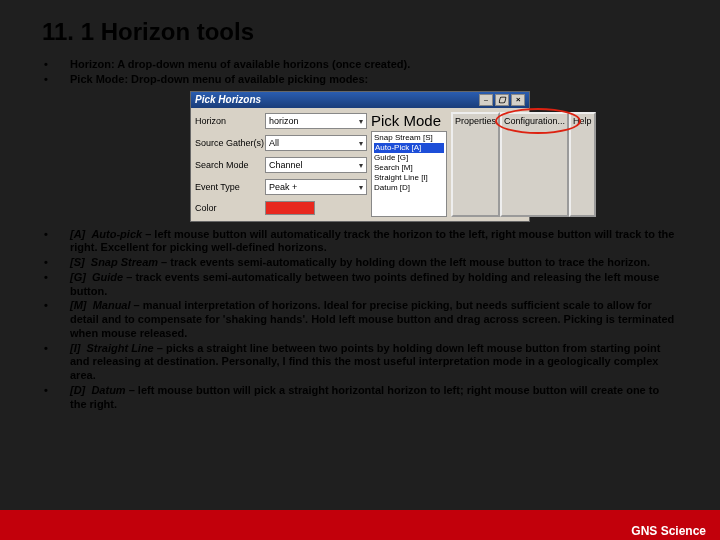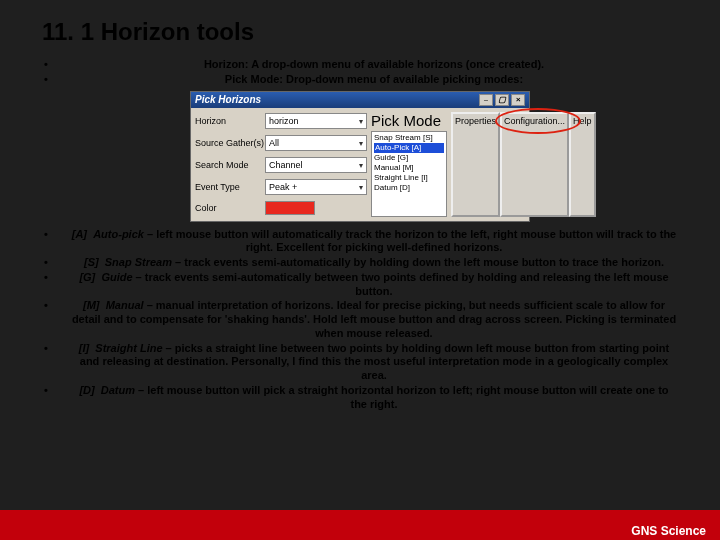--- a/index.html
+++ b/index.html
@@ -32,21 +32,20 @@
     margin-bottom: 1px;
   }
   .bullet .dot {
     width: 28px;
     flex: 0 0 28px;
     text-align: left;
     padding-left: 2px;
   }
   .bullet .txt {
     flex: 1;
-    text-align: center;
   }
   .screenshot-wrap {
     display: flex;
     justify-content: center;
     margin: 4px 0 6px 0;
   }
   
   .dialog {
     width: 340px;
     background: #d8d2c6;
@@ -207,21 +206,21 @@
           <div>
               <div class="colorbox"></div>
             </div>
         </div>
         <div class="mid-col">
           <div class="lbl">Pick Mode</div>
           <div class="listbox">
             <div>Snap Stream [S]</div>
             <div class="sel">Auto-Pick [A]</div>
             <div>Guide [G]</div>
-            <div>Manual [M]</div>
+            <div>Search [M]</div>
             <div>Straight Line [I]</div>
             <div>Datum [D]</div>
           </div>
         </div>
         <div class="right-col">
           <div class="btn">Properties</div>
           <div style="flex:1"></div>
           <div class="btn config">
             <span>Configuration...</span>
             <div class="oval"></div>

